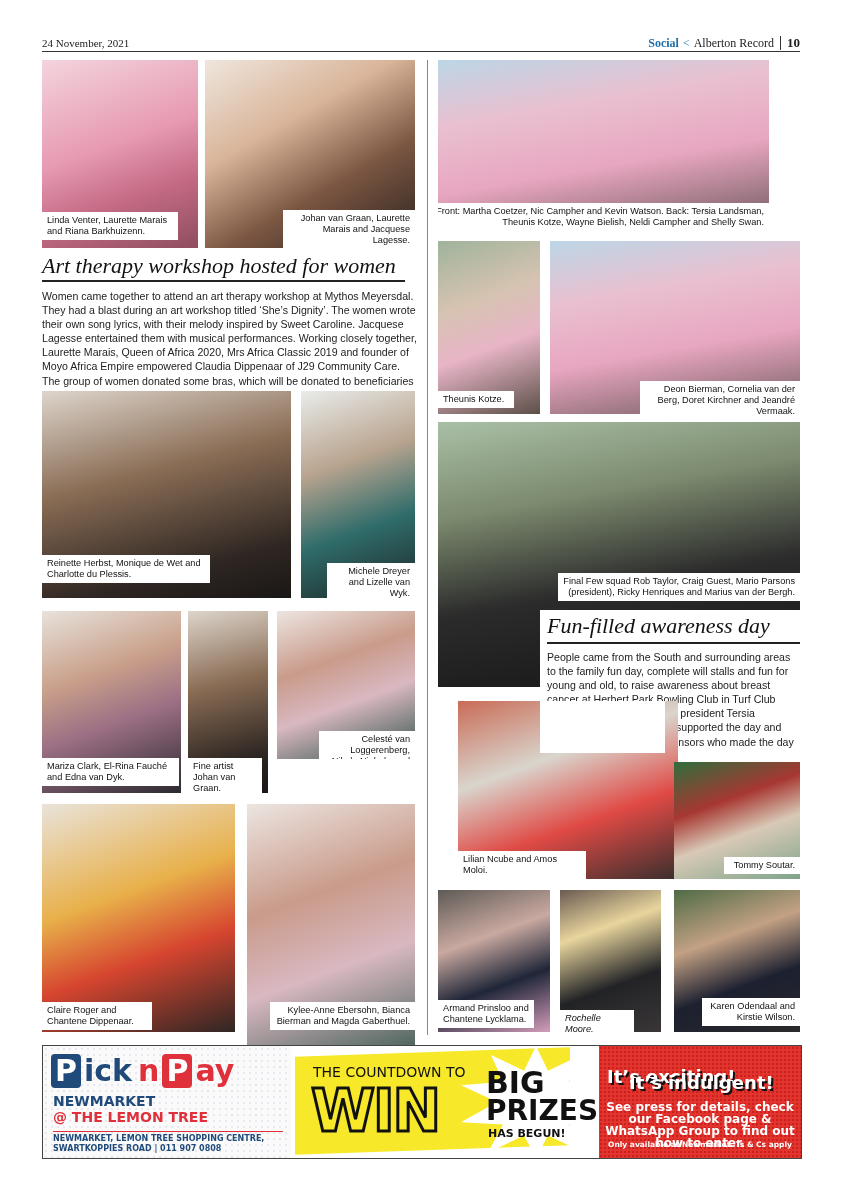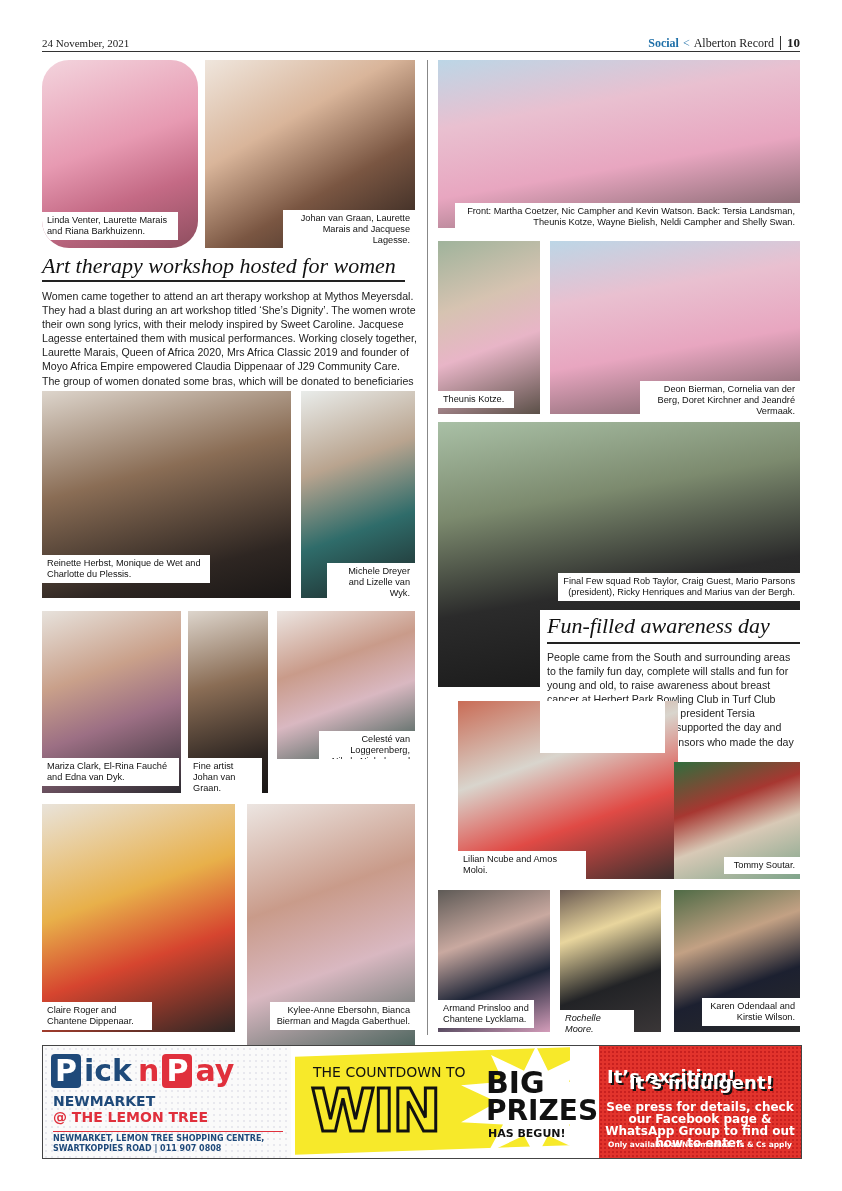--- a/index.html
+++ b/index.html
@@ -18,21 +18,21 @@
   .photo { position: absolute; overflow: hidden; }
   .caption { position: absolute; background: #fff; font-size: 9.2px; line-height: 11px; color: #111; padding: 3px 5px; }
   .caption.right { text-align: right; }
   .caption.italic { font-style: italic; }
 
   .headline { font-family: "Liberation Serif", serif; font-style: italic; font-size: 22px; color: #111; white-space: nowrap; }
   .headline-rule { height: 2px; background: #222; }
   .body-text { font-family: "Liberation Sans", sans-serif; font-size: 10.6px; line-height: 14.1px; color: #222; }
 
   
-  .p-pink { background: linear-gradient(160deg,#f3d4dd 0%,#e79ab2 45%,#c46a85 70%,#8e4e5f 100%); border-radius: 27px; }
+  .p-pink { background: linear-gradient(160deg,#f3d4dd 0%,#e79ab2 45%,#c46a85 70%,#8e4e5f 100%); }
   .p-warm { background: linear-gradient(150deg,#efe6dd 0%,#d9b59a 35%,#7a5642 65%,#2b211d 100%); }
   .p-dark { background: linear-gradient(165deg,#ddd5cc 0%,#8a6d55 40%,#2e2622 80%,#1a1716 100%); }
   .p-teal { background: linear-gradient(160deg,#e9ecea 0%,#b9a48f 35%,#2f6c6a 65%,#1d2626 100%); }
   .p-mix  { background: linear-gradient(160deg,#e7e2dc 0%,#c9a08a 35%,#9c6f84 60%,#2c2a30 100%); }
   .p-orange { background: linear-gradient(160deg,#e9e3da 0%,#e8b04a 40%,#d6452f 65%,#2e2624 100%); }
   .p-flower { background: linear-gradient(160deg,#ece5e1 0%,#c99b8a 35%,#d9b8c1 60%,#2e5348 100%); }
   .p-outdoor-pink { background: linear-gradient(170deg,#bcd6e6 0%,#e9c0d0 30%,#e8a6c0 60%,#6f5a5e 100%); }
   .p-green { background: linear-gradient(160deg,#9fb39b 0%,#d6c3b1 35%,#e8b5c7 60%,#5b5048 100%); }
   .p-biker { background: linear-gradient(170deg,#a9c0a6 0%,#7c8a6e 30%,#2b2b2b 60%,#141414 100%); }
   .p-red { background: linear-gradient(160deg,#c96c56 0%,#d9d5cd 35%,#e04a45 65%,#3a2f2d 100%); }
@@ -116,21 +116,21 @@
   <div class="caption right" style="right:0;top:120px;width:86px;">Celesté van Loggerenberg, Nikola Niebuhr and Leane du Plessis.</div>
 </div>
 
 <div class="photo p-orange" style="left:42px;top:804px;width:193px;height:228px;">
   <div class="caption" style="left:0;top:198px;width:100px;">Claire Roger and Chantene Dippenaar.</div>
 </div>
 <div class="photo p-flower" style="left:247px;top:804px;width:168px;height:268px;">
   <div class="caption right" style="right:0;top:198px;width:135px;">Kylee-Anne Ebersohn, Bianca Bierman and Magda Gaberthuel.</div>
 </div>
 
-<div class="photo p-outdoor-pink" style="left:438px;top:60px;width:362px;height:168px;">
+<div class="photo p-outdoor-pink" style="left:438px;top:60px;width:331px;height:168px;">
   <div class="caption right" style="right:0;top:143px;width:335px;">Front: Martha Coetzer, Nic Campher and Kevin Watson. Back: Tersia Landsman, Theunis Kotze, Wayne Bielish, Neldi Campher and Shelly Swan.</div>
 </div>
 
 <div class="photo p-green" style="left:438px;top:241px;width:102px;height:173px;">
   <div class="caption" style="left:0;top:150px;width:66px;">Theunis Kotze.</div>
 </div>
 <div class="photo p-outdoor-pink" style="left:550px;top:241px;width:250px;height:173px;">
   <div class="caption right" style="right:0;top:140px;width:150px;">Deon Bierman, Cornelia van der Berg, Doret Kirchner and Jeandré Vermaak.</div>
 </div>
 

